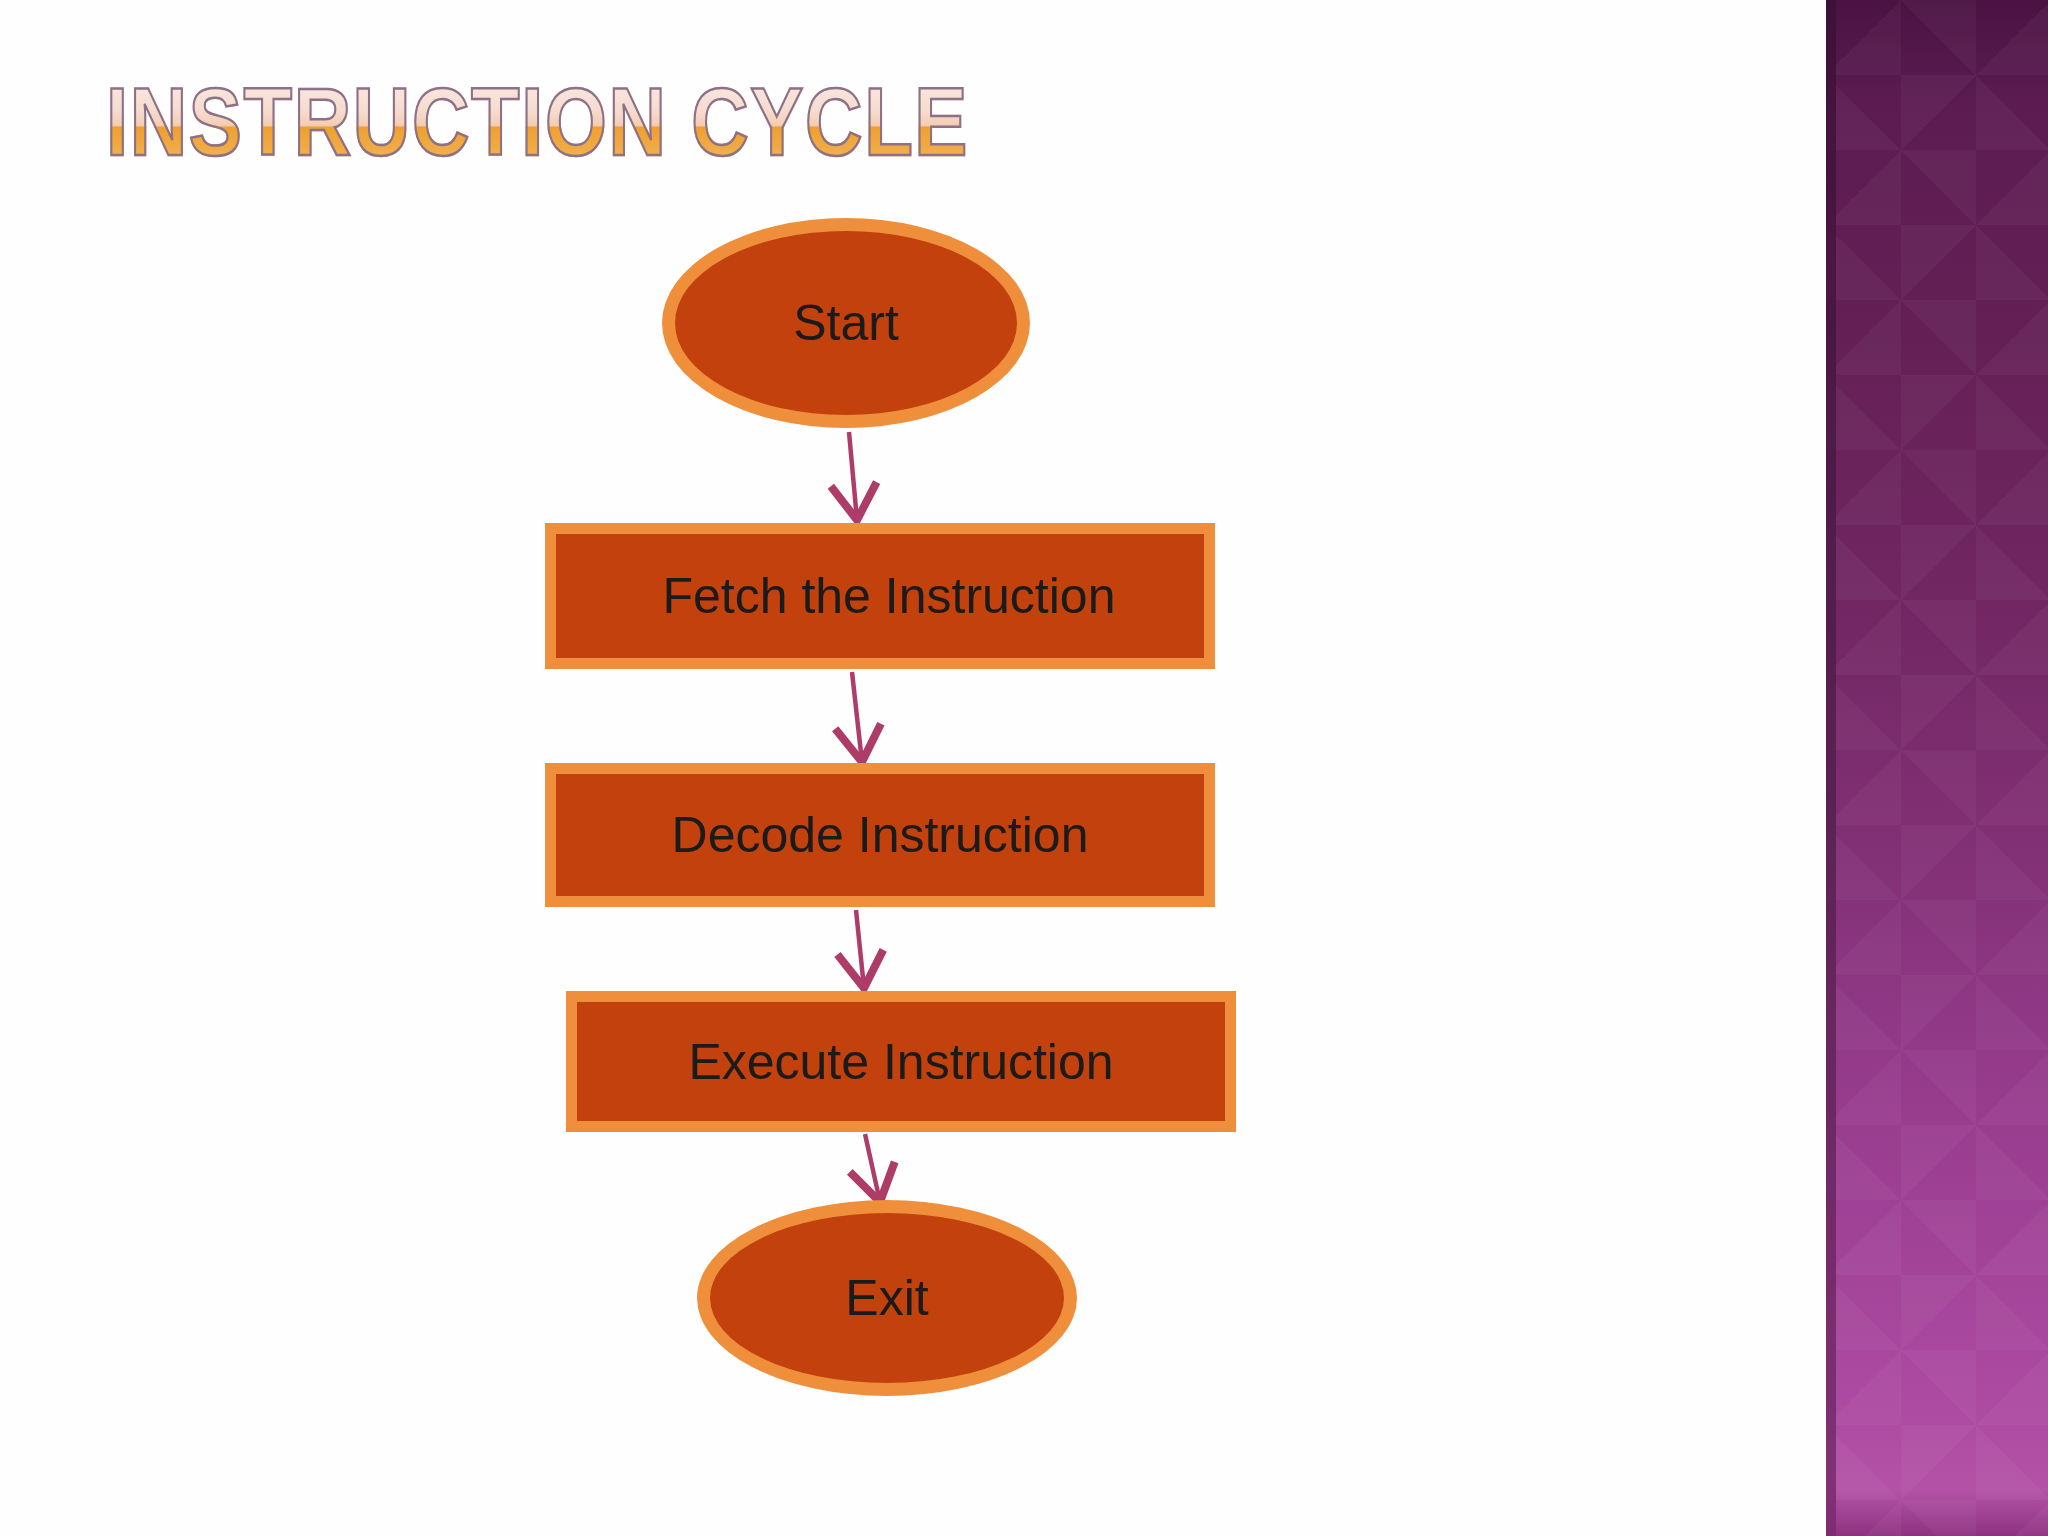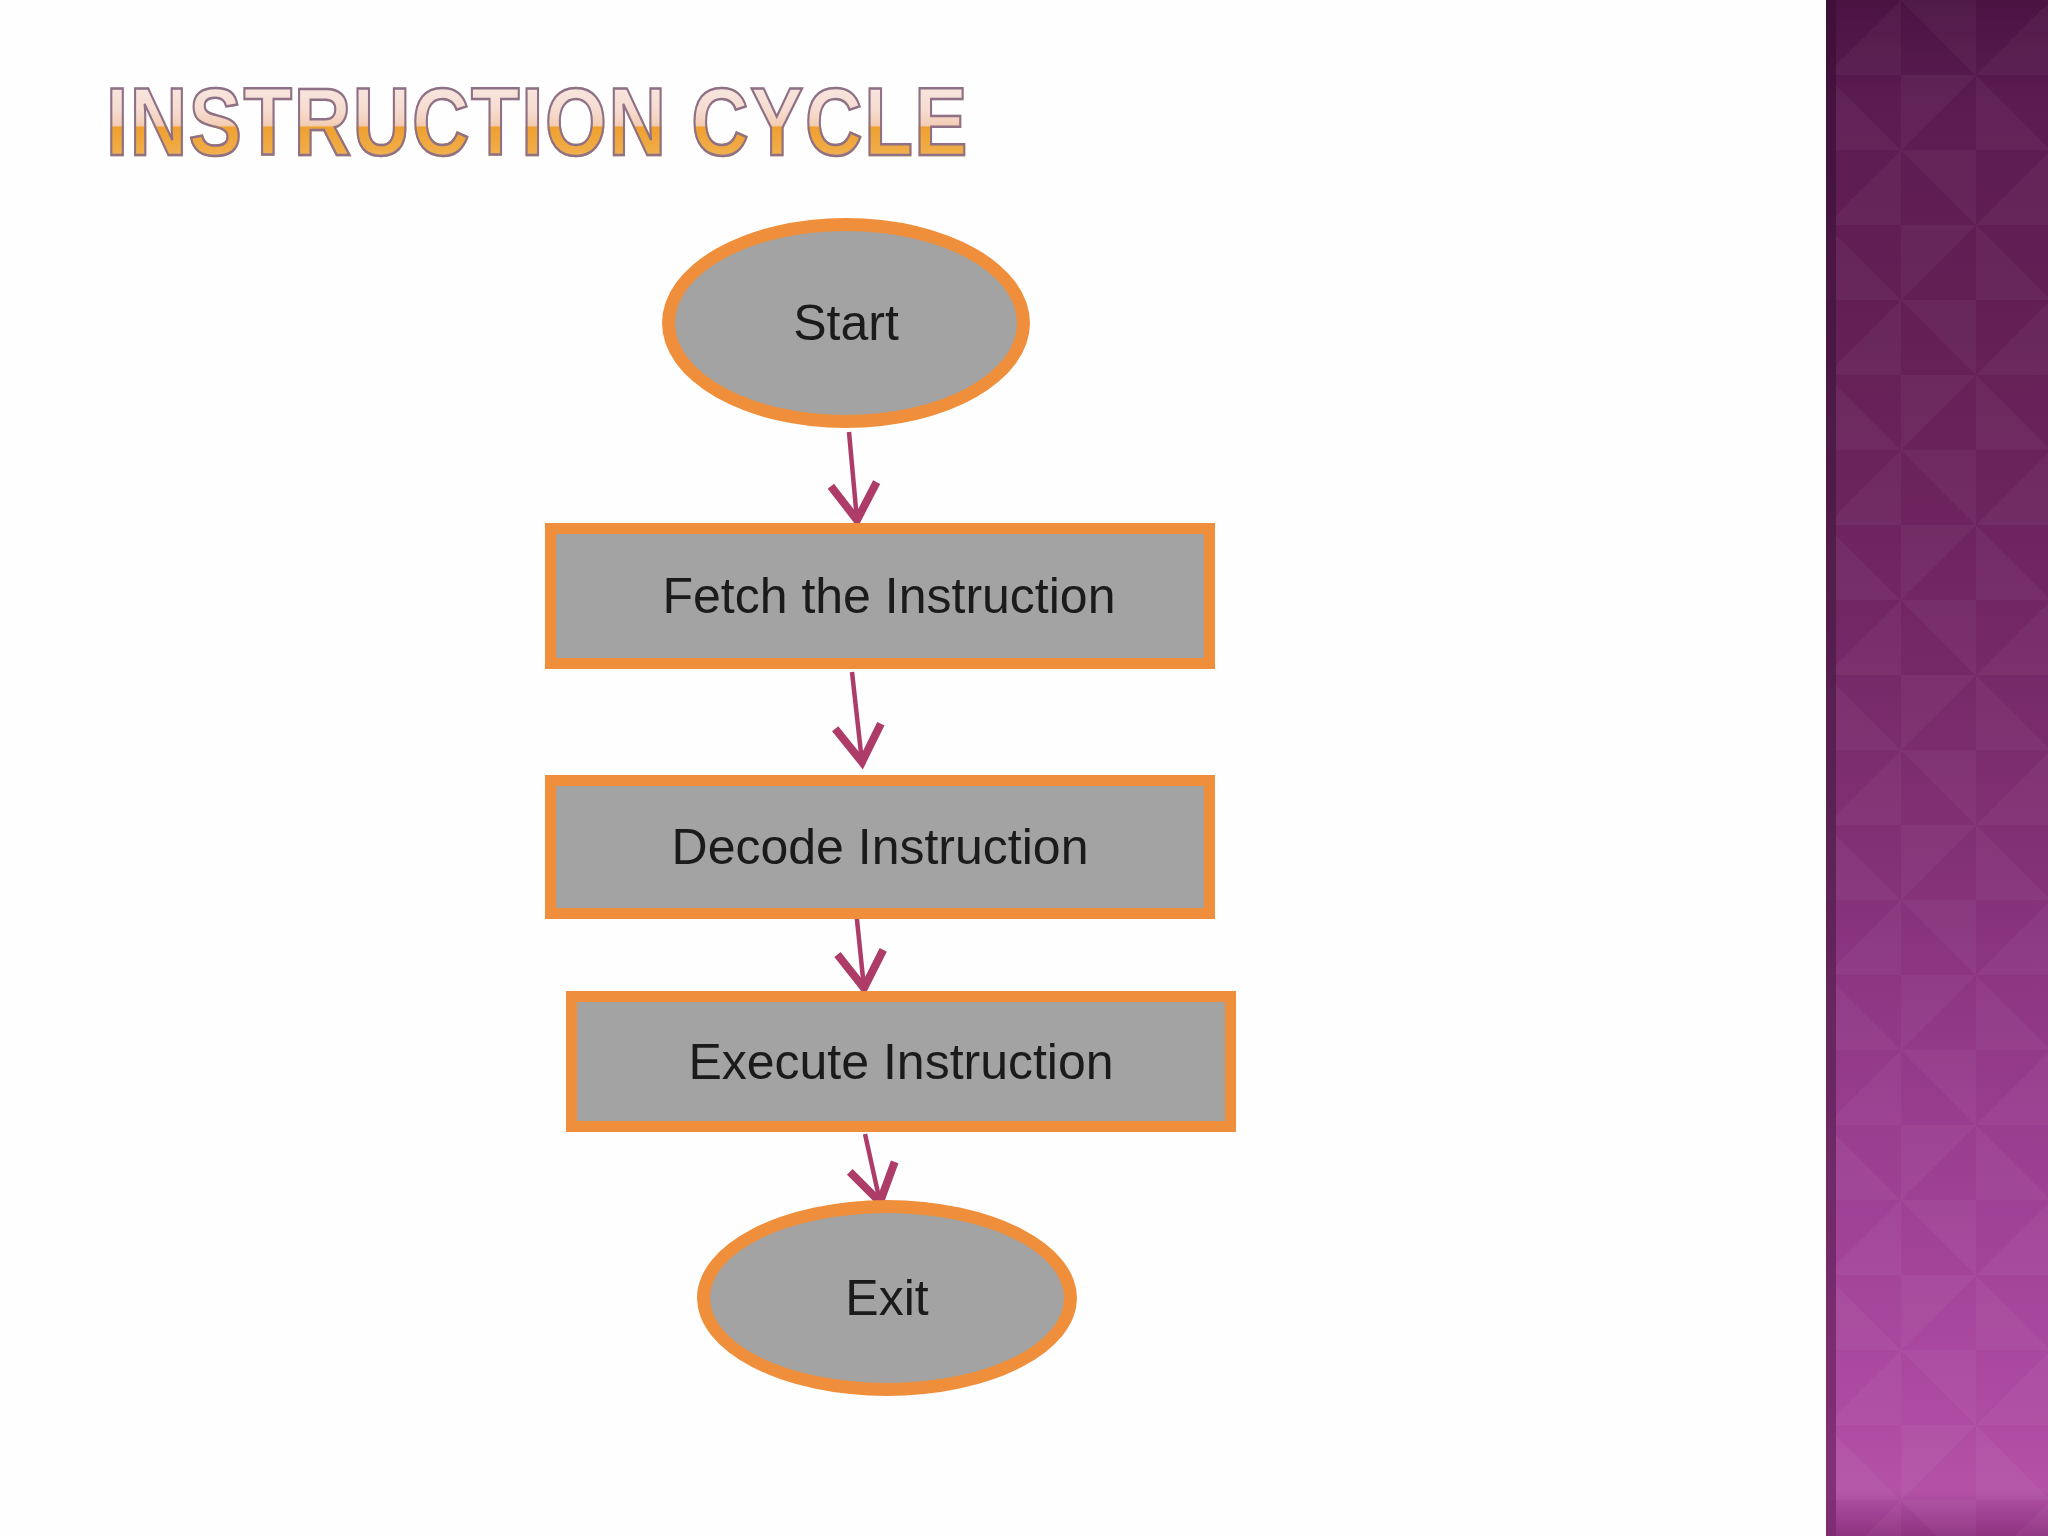--- a/index.html
+++ b/index.html
@@ -41,35 +41,35 @@
     -webkit-text-stroke: 2.5px #8e7187;
   }
 
   
   .node {
     position: absolute;
     box-sizing: border-box;
     display: flex;
     align-items: center;
     justify-content: center;
-    background: #a3a3a3;
+    background: #c2410c;
     color: #1b1b1b;
     font-size: 50px;
     text-align: center;
   }
   .node.ellipse {
     border: 13px solid #ef8f3b;
     border-radius: 50%;
   }
   .node.rect {
     border: 11px solid #ef8f3b;
   }
   #node-start   { left: 662px; top: 218px;  width: 368px; height: 210px; }
   #node-fetch   { left: 545px; top: 523px;  width: 670px; height: 146px; padding-left: 18px; }
-  #node-decode  { left: 545px; top: 763px;  width: 670px; height: 144px; margin-top: 12px; }
+  #node-decode  { left: 545px; top: 763px;  width: 670px; height: 144px; }
   #node-execute { left: 566px; top: 991px;  width: 670px; height: 141px; }
   #node-exit    { left: 697px; top: 1200px; width: 380px; height: 196px; }
 
   
   #arrows-svg {
     position: absolute;
     left: 0; top: 0;
     width: 2048px;
     height: 1536px;
     pointer-events: none;

